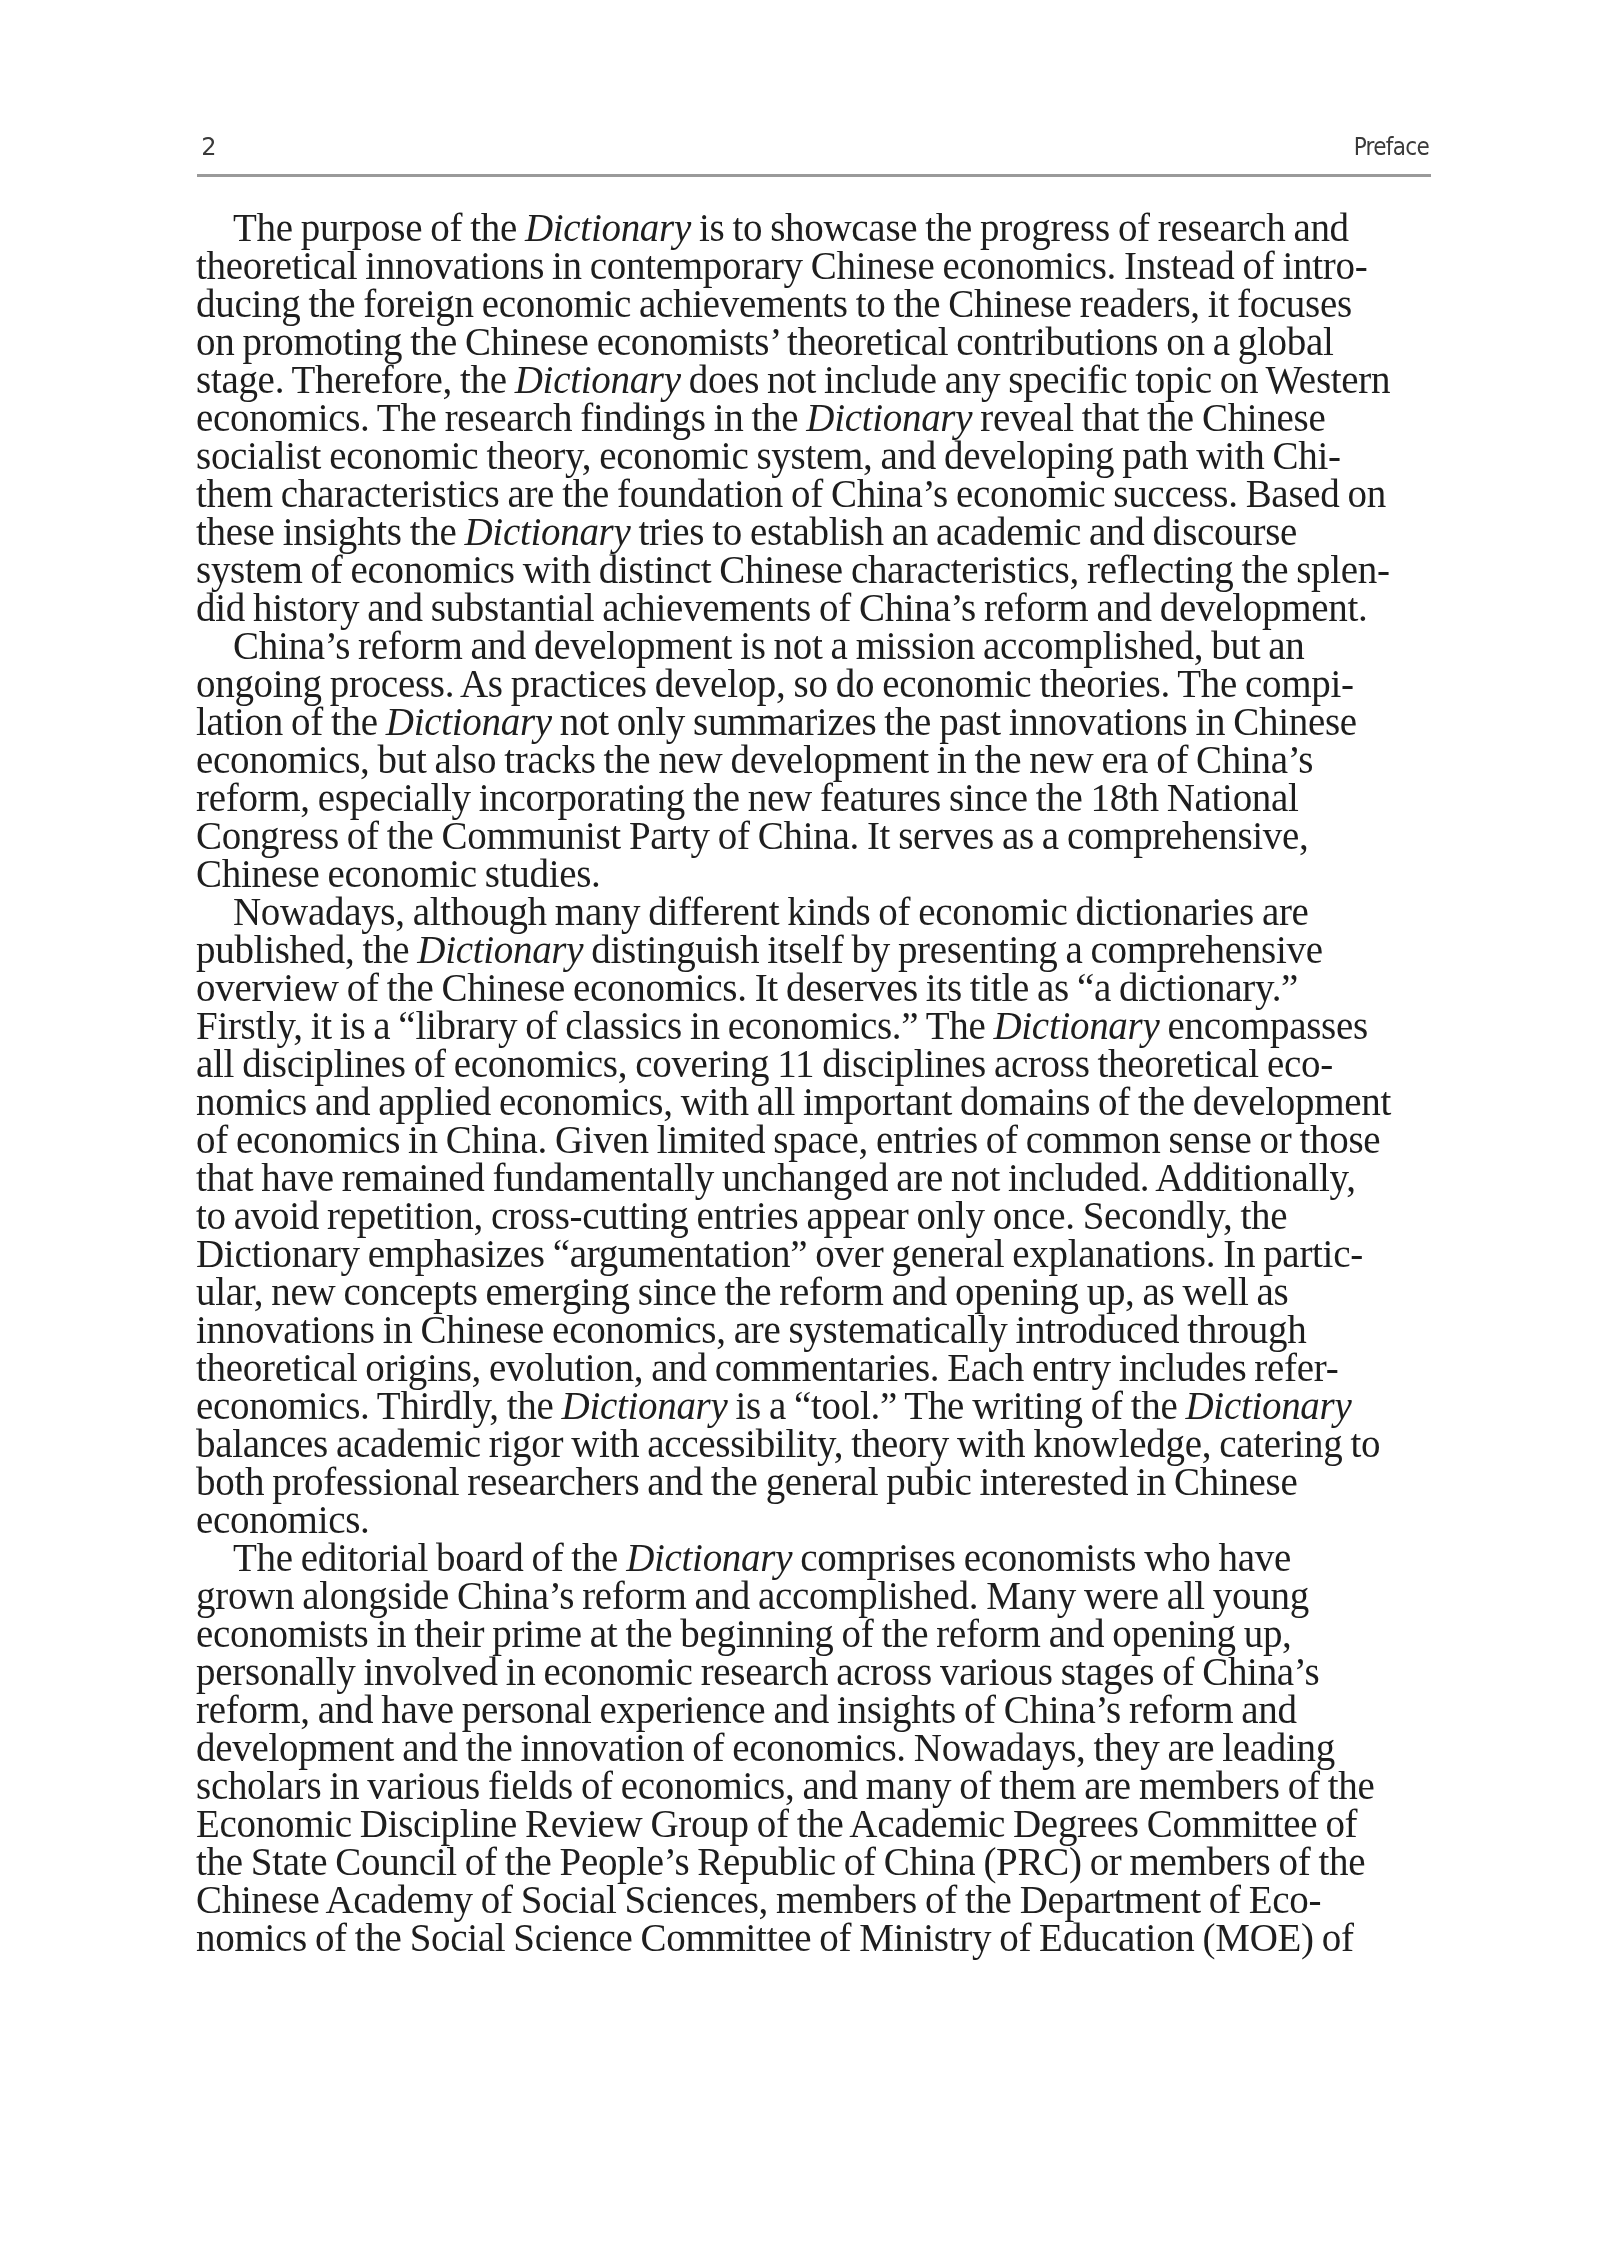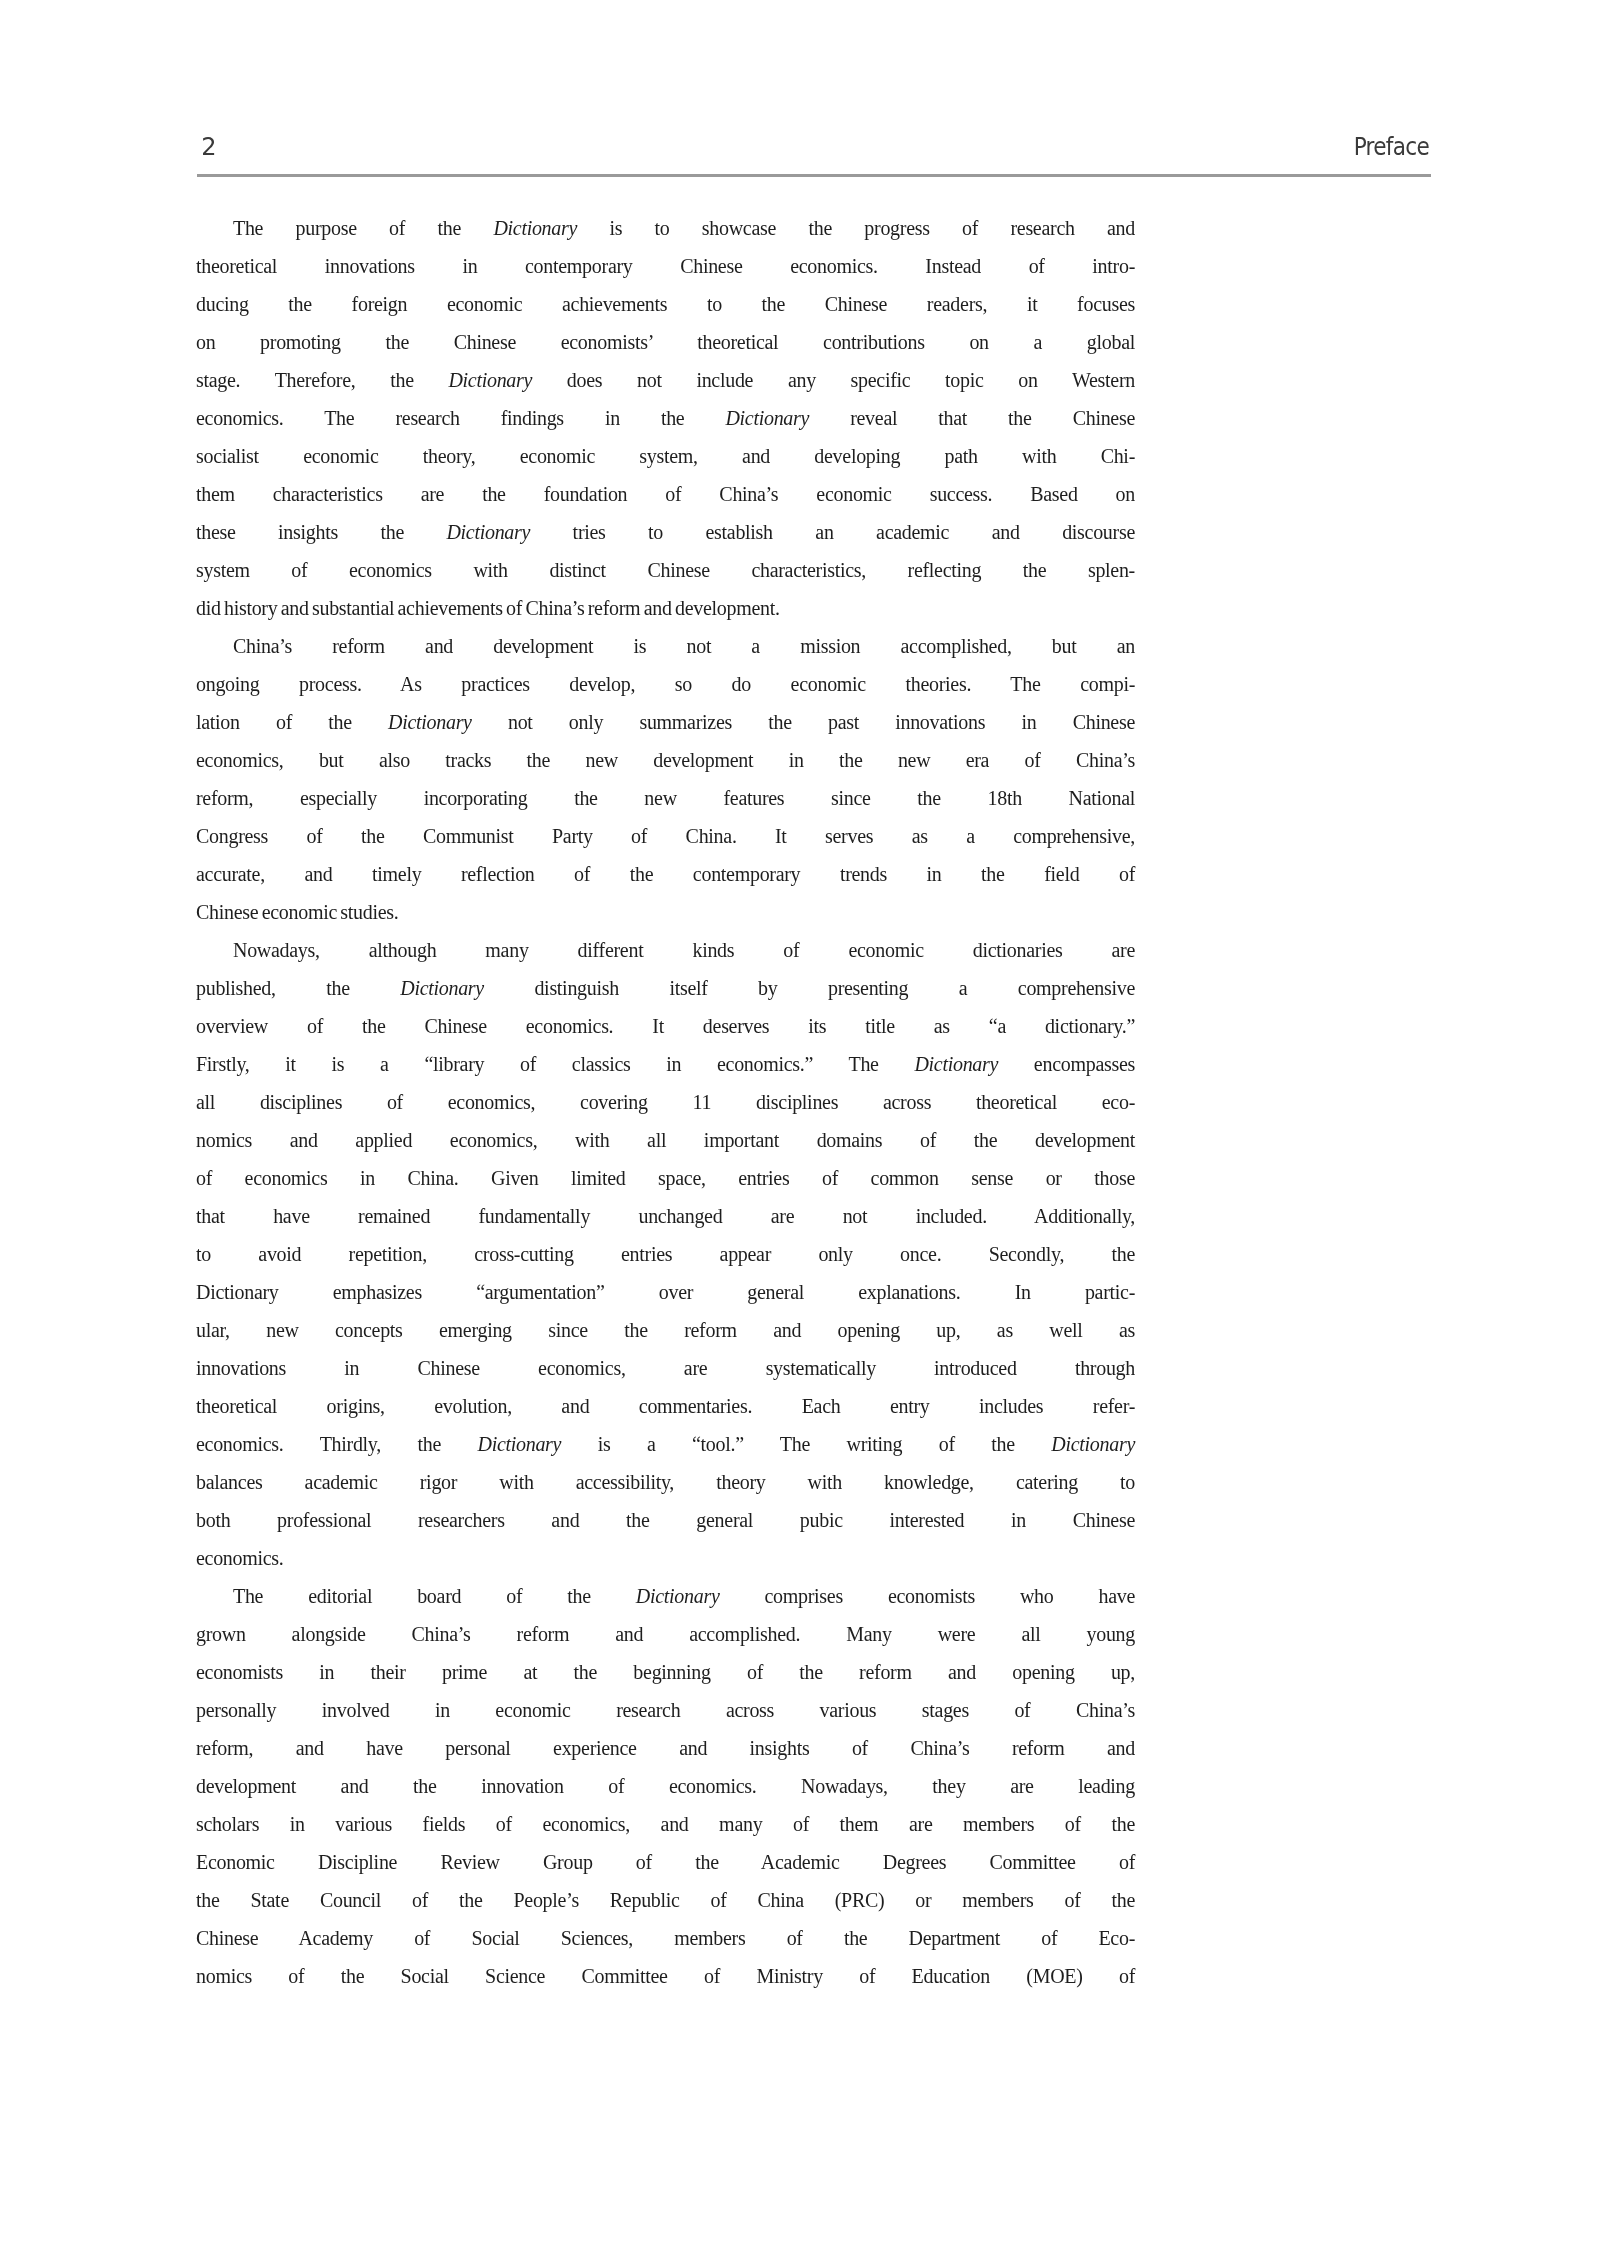--- a/index.html
+++ b/index.html
@@ -4,21 +4,21 @@
 <style>
   html, body { margin: 0; padding: 0; background: #ffffff; }
   body { width: 1623px; height: 2261px; position: relative; overflow: hidden; }
   .page { position: absolute; left: 0; top: 0; width: 1623px; height: 2261px; background: #fff; }
   .running-head { position: absolute; left: 197px; top: 130px; width: 1232px; height: 36px;
     font-family: "DejaVu Sans", sans-serif; font-size: 24px; color: #3a3a3a; }
   .running-head .folio { position: absolute; left: 4.3px; top: 2.9px; letter-spacing: 0; }
   .running-head .section { position: absolute; right: 0px; top: 2.9px; font-stretch: condensed; letter-spacing: -0.7px; }
   .rule { position: absolute; left: 197px; top: 174px; width: 1234px; height: 2.9px; background: #9a9a9a; }
   .body { position: absolute; left: 196px; top: 209px; width: 939px;
-    font-family: "Liberation Serif", serif; font-size: 20px; color: #1e1e1e; }
+    font-family: "Liberation Serif", serif; font-size: 39px; color: #1e1e1e; }
   .line { display: block; height: 38px; line-height: 38px; white-space: nowrap;
     text-align: justify; text-align-last: justify; word-spacing: -1.4px; letter-spacing: -0.3px; }
   .line.last { text-align-last: left; }
   .line.indent { padding-left: 37px; }
   .it { font-style: italic; }
 </style>
 </head>
 <body>
 
 <div class="page">
@@ -41,21 +41,20 @@
         <span class="line"><span>system of economics with distinct Chinese characteristics, reflecting the splen-</span></span>
         <span class="line last"><span>did history and substantial achievements of China’s reform and development.</span></span>
       </div>
       <div>
         <span class="line indent"><span>China’s reform and development is not a mission accomplished, but an</span></span>
         <span class="line"><span>ongoing process. As practices develop, so do economic theories. The compi-</span></span>
         <span class="line"><span>lation of the </span><span class="it">Dictionary</span><span> not only summarizes the past innovations in Chinese</span></span>
         <span class="line"><span>economics, but also tracks the new development in the new era of China’s</span></span>
         <span class="line"><span>reform, especially incorporating the new features since the 18th National</span></span>
         <span class="line"><span>Congress of the Communist Party of China. It serves as a comprehensive,</span></span>
-        <span class="line"><span>accurate, and timely reflection of the contemporary trends in the field of</span></span>
         <span class="line last"><span>Chinese economic studies.</span></span>
       </div>
       <div>
         <span class="line indent"><span>Nowadays, although many different kinds of economic dictionaries are</span></span>
         <span class="line"><span>published, the </span><span class="it">Dictionary</span><span> distinguish itself by presenting a comprehensive</span></span>
         <span class="line"><span>overview of the Chinese economics. It deserves its title as “a dictionary.”</span></span>
         <span class="line"><span>Firstly, it is a “library of classics in economics.” The </span><span class="it">Dictionary</span><span> encompasses</span></span>
         <span class="line"><span>all disciplines of economics, covering 11 disciplines across theoretical eco-</span></span>
         <span class="line"><span>nomics and applied economics, with all important domains of the development</span></span>
         <span class="line"><span>of economics in China. Given limited space, entries of common sense or those</span></span>

